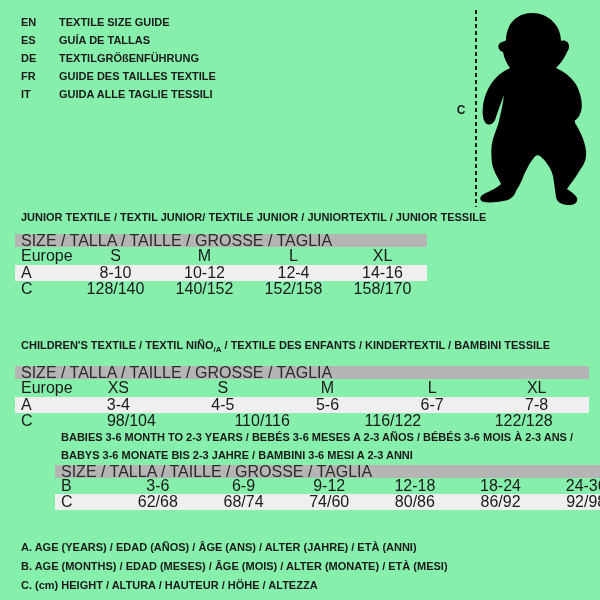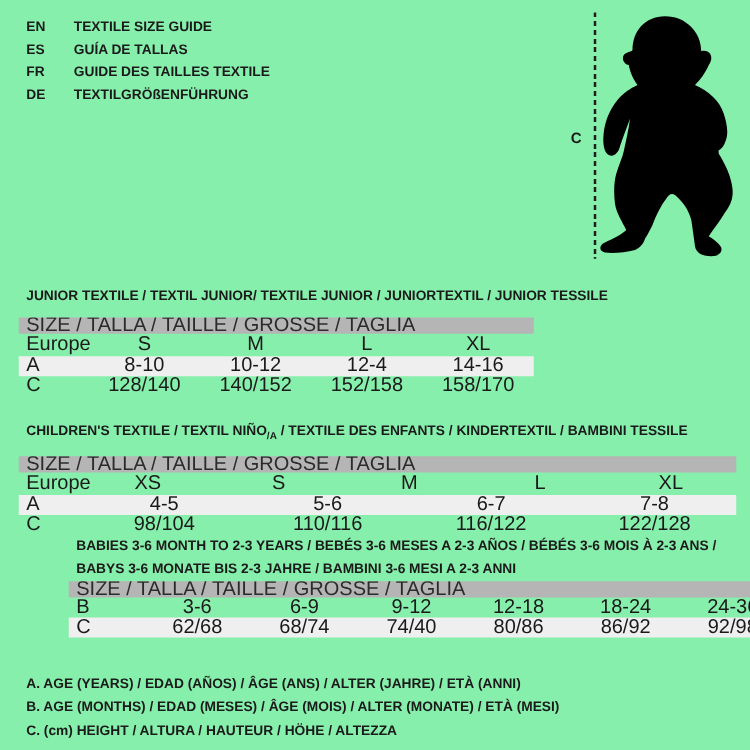--- a/index.html
+++ b/index.html
@@ -19,21 +19,21 @@
   .dash-line{
     position:absolute; left:25px; top:10px; width:2px; height:197px;
     background:repeating-linear-gradient(to bottom, #1e1e1e 0 4px, transparent 4px 7px);
   }
   .height-label{position:absolute; left:2px; top:103px; width:18px; text-align:center;
     font-size:12px; font-weight:bold;}
   .figure svg{position:absolute; left:20px; top:0;}
 
   
   .section{position:absolute; left:15px;}
-  .s1{top:228px;}
+  .s1{top:208px;}
   .s2{top:336px;}
   .s3{top:428px;margin-left:40px;}
   .sec-title{font-size:11px; font-weight:bold; line-height:18px; margin-left:6px; white-space:nowrap;}
   .sub{font-size:8px; position:relative; top:3px;}
 
   .tbl{font-size:16px;}
   .s1 .tbl{width:412px; margin-top:8px;}
   .s2 .tbl{width:574px; margin-top:10px;}
   .s3 .tbl{width:574px; margin-top:1px;}
   .band{height:13px; line-height:13px; background:#b5b5b5; color:#2b2b2b;
@@ -59,26 +59,30 @@
   <div class="lang-block">
     <div class="lang-row">
       <span class="lang-code">EN</span>
       <span class="lang-label">TEXTILE SIZE GUIDE</span>
     </div>
     <div class="lang-row">
       <span class="lang-code">ES</span>
       <span class="lang-label">GUÍA DE TALLAS</span>
     </div>
     <div class="lang-row">
+      <span class="lang-code">DE</span>
+      <span class="lang-label">TEXTILGRÖßENFÜHRUNG</span>
+    </div>
+    <div class="lang-row">
       <span class="lang-code">FR</span>
       <span class="lang-label">GUIDE DES TAILLES TEXTILE</span>
     </div>
     <div class="lang-row">
-      <span class="lang-code">DE</span>
-      <span class="lang-label">TEXTILGRÖßENFÜHRUNG</span>
+      <span class="lang-code">IT</span>
+      <span class="lang-label">GUIDA ALLE TAGLIE TESSILI</span>
     </div>
   </div>
 
   <div class="figure">
     <span class="height-label">C</span>
     <div class="dash-line"></div>
     <svg width="130" height="210" viewBox="0 0 130 210" aria-hidden="true">
       <path fill="#000000" d="M62 13
         C79 13 91 26 91 41
         C97 39 102 45 97 52
@@ -158,20 +162,21 @@
     <div class="row tall">
           <div class="cell-label">Europe</div>
           <div class="cell-val">XS</div>
           <div class="cell-val">S</div>
           <div class="cell-val">M</div>
           <div class="cell-val">L</div>
           <div class="cell-val">XL</div>
         </div>
         <div class="row shaded">
           <div class="cell-label">A</div>
+          <div class="cell-val">3-4</div>
           <div class="cell-val">4-5</div>
           <div class="cell-val">5-6</div>
           <div class="cell-val">6-7</div>
           <div class="cell-val">7-8</div>
         </div>
         <div class="row">
           <div class="cell-label">C</div>
           <div class="cell-val">98/104</div>
           <div class="cell-val">110/116</div>
           <div class="cell-val">116/122</div>
@@ -193,21 +198,21 @@
           <div class="cell-val">6-9</div>
           <div class="cell-val">9-12</div>
           <div class="cell-val">12-18</div>
           <div class="cell-val">18-24</div>
           <div class="cell-val">24-36</div>
         </div>
         <div class="row shaded">
           <div class="cell-label">C</div>
           <div class="cell-val">62/68</div>
           <div class="cell-val">68/74</div>
-          <div class="cell-val">74/40</div>
+          <div class="cell-val">74/60</div>
           <div class="cell-val">80/86</div>
           <div class="cell-val">86/92</div>
           <div class="cell-val">92/98</div>
         </div>
       </div>
   </div>
 
   <div class="legend">
     <div>A. AGE (YEARS) / EDAD (AÑOS) / ÂGE (ANS) / ALTER (JAHRE) / ETÀ (ANNI)</div>
     <div>B. AGE (MONTHS) / EDAD (MESES) / ÂGE (MOIS) / ALTER (MONATE) / ETÀ (MESI)</div>

